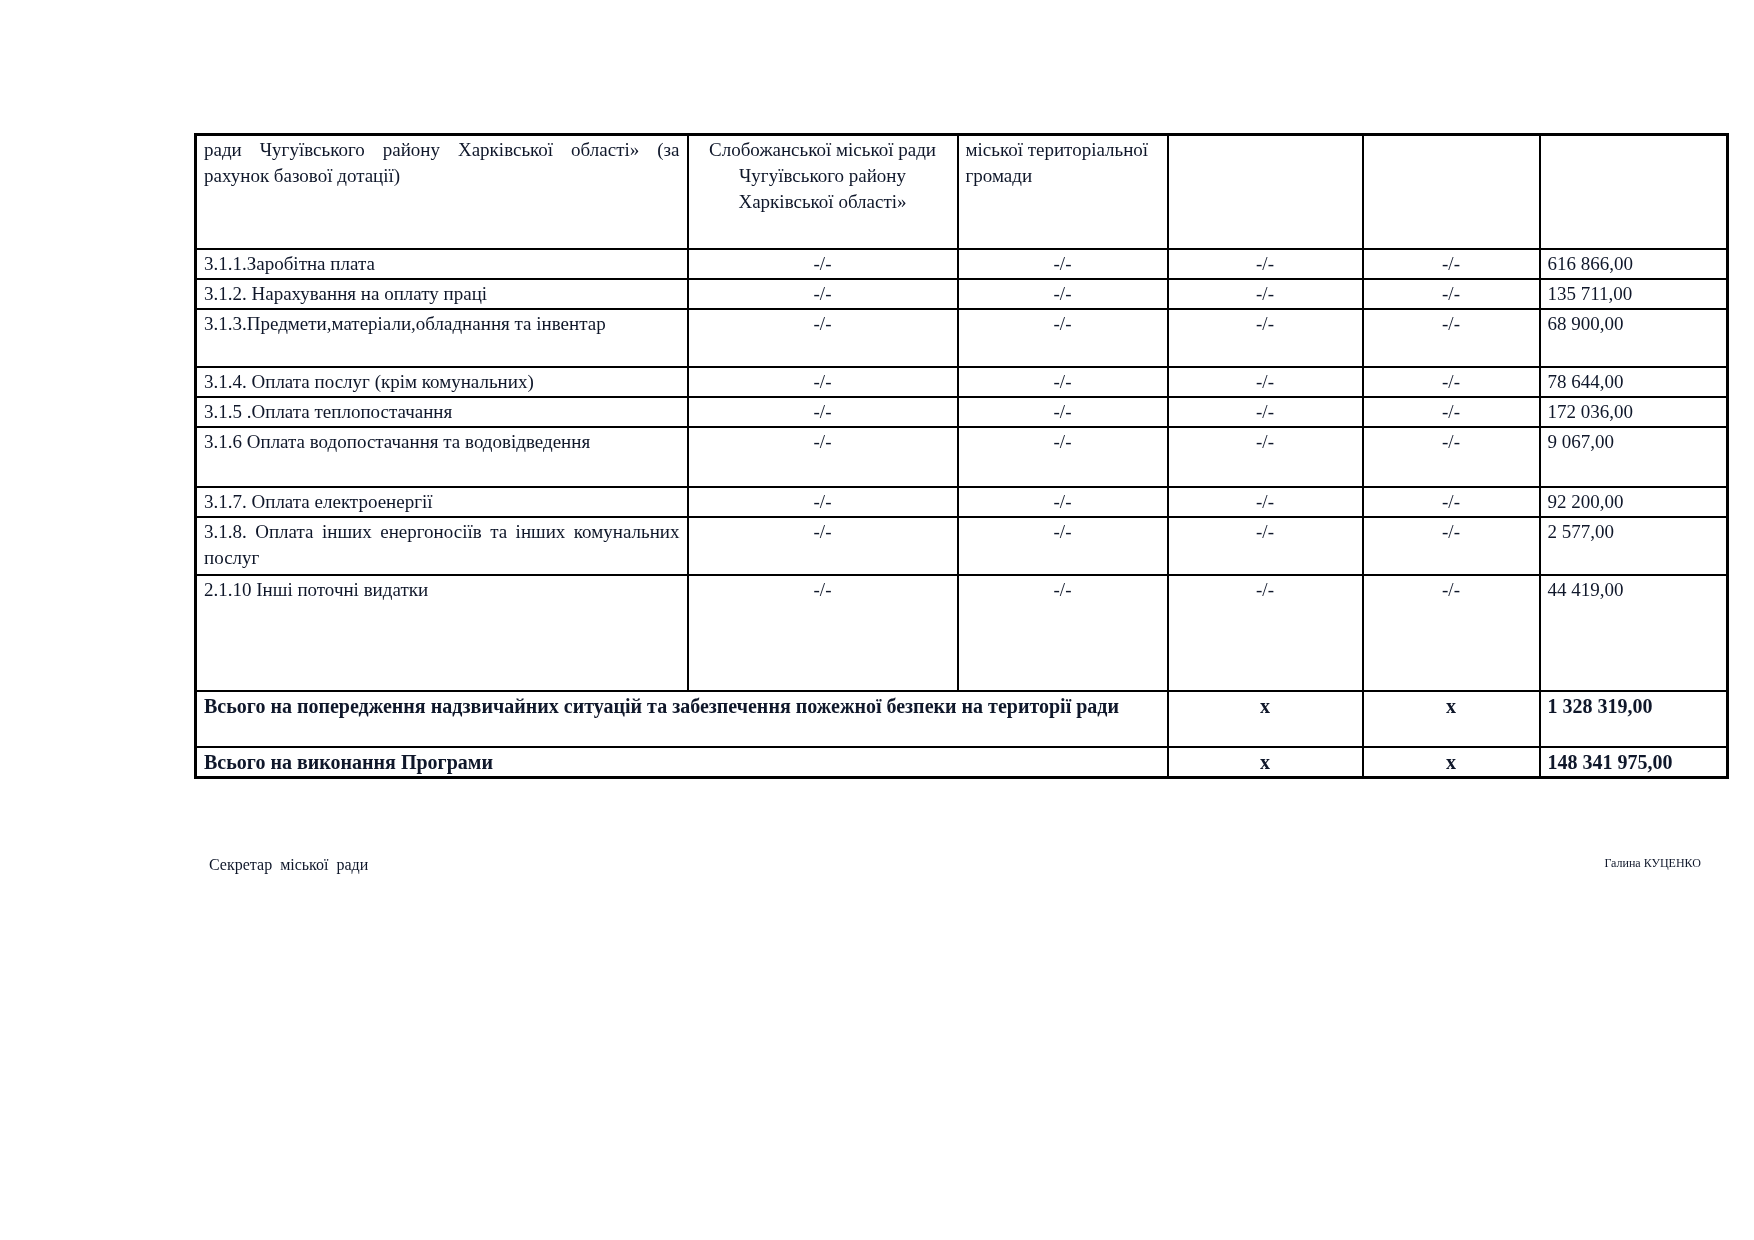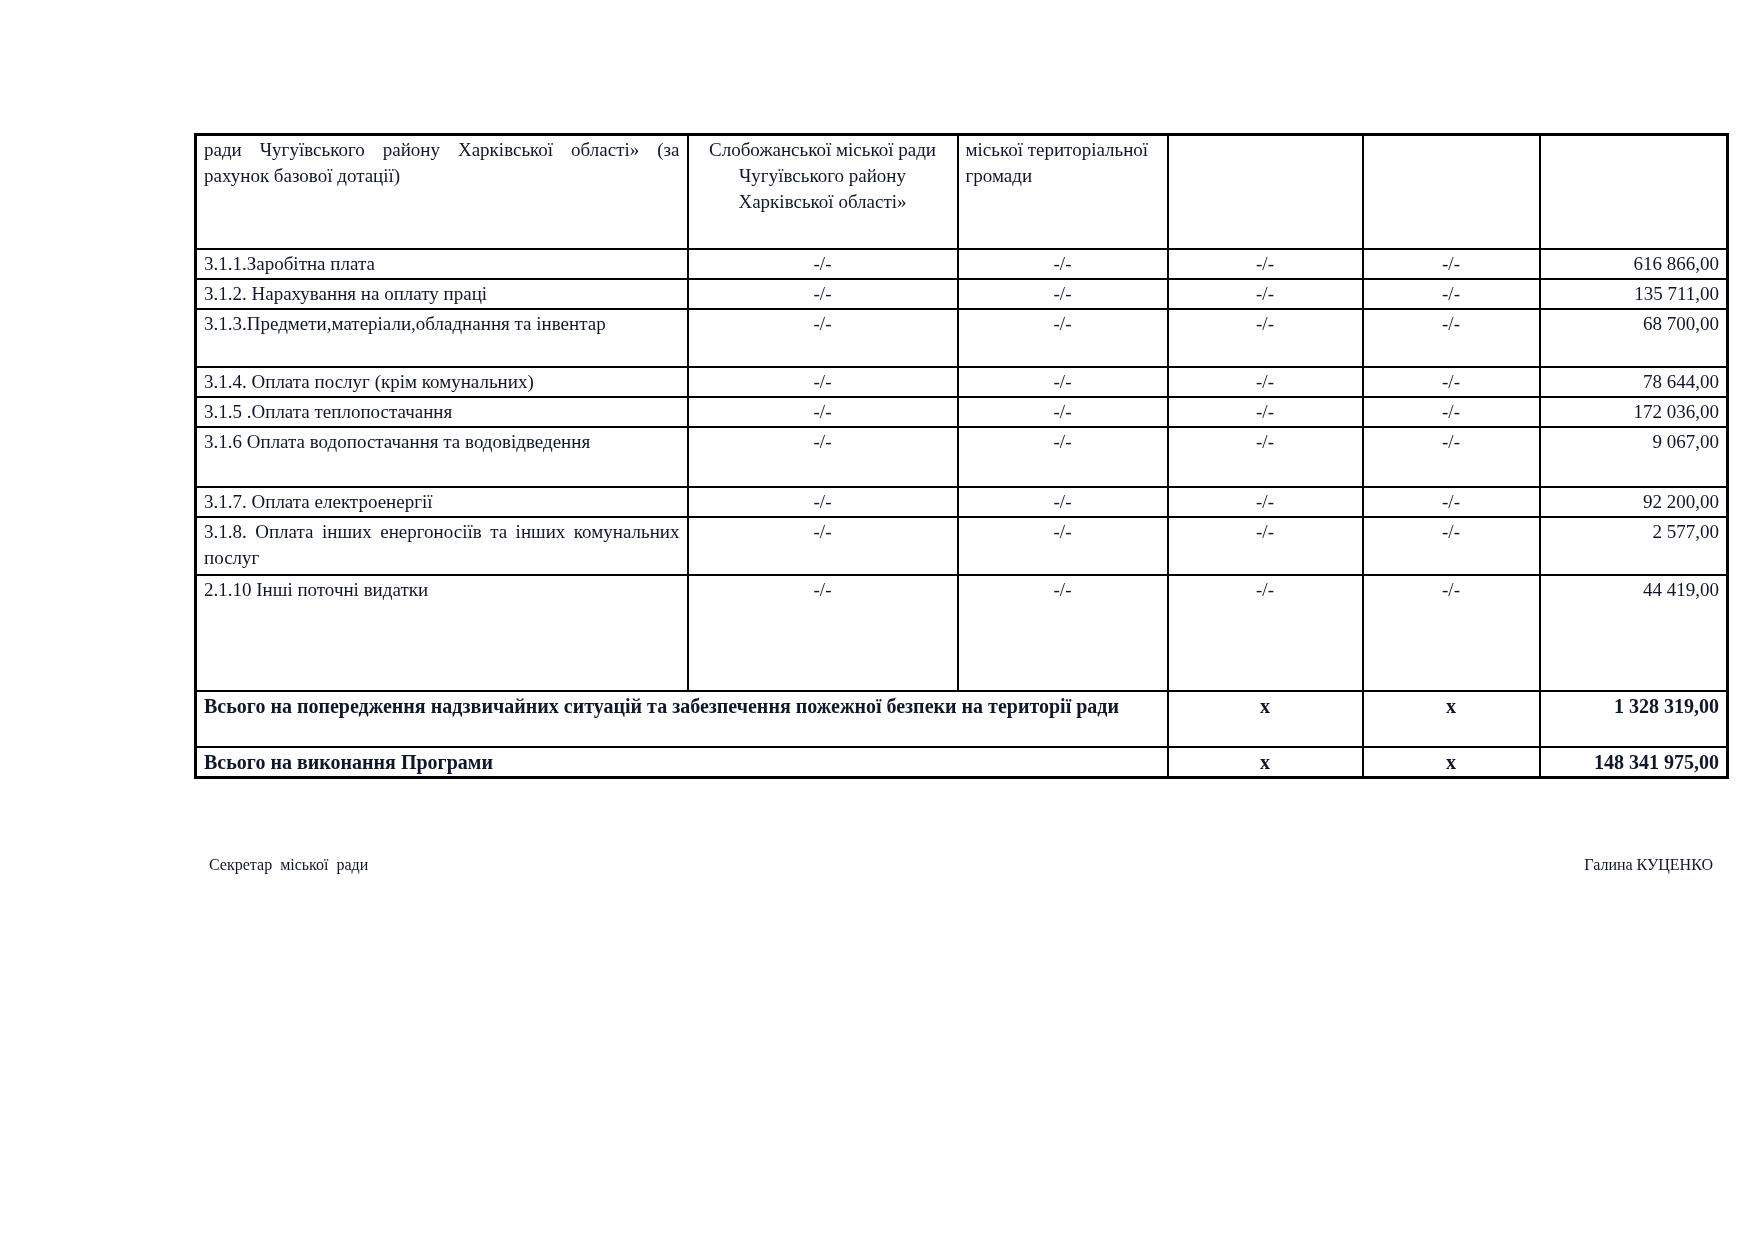--- a/index.html
+++ b/index.html
@@ -36,43 +36,43 @@
   }
   
   tr.header-row td { height: 110px; }
   td.hdr1 { text-align: justify; font-size: 20px; }
   td.hdr2 { text-align: center; font-size: 19px; }
   td.hdr3 { font-size: 17px; line-height: 25px; padding-top: 4px; }
   
   td.c1 { text-align: justify; font-size: 20px; }
   
   td.cc { text-align: center; }
-  td.val { text-align: right; }
+  td.val { text-align: left; }
   
   #data-rows tr:nth-child(3) td { height: 54px; }
   #data-rows tr:nth-child(6) td { height: 56px; }
   #data-rows tr:nth-child(8) td { height: 54px; }
   #data-rows tr:nth-child(9) td { height: 112px; }
   
   tr.total-row td { font-weight: bold; font-size: 20px; }
   tr.total-row td.c1 { text-align: left; padding-right: 14px; }
   #totals-body tr:nth-child(1) td { height: 52px; }
   
   .sig-left {
     position: absolute;
     left: 178px;
     top: 856px;
     font-size: 16px;
     white-space: pre;
   }
   .sig-right {
     position: absolute;
-    right: 72px;
+    right: 84px;
     top: 856px;
-    font-size: 16px;
+    font-size: 12px;
     white-space: pre;
   }
 </style>
 </head>
 <body>
 
 <div class="sheet">
 
   <table class="budget">
     <colgroup>
@@ -111,21 +111,21 @@
       <td class="cc">-/-</td>
       <td class="cc">-/-</td>
       <td class="val">135 711,00</td>
     </tr>
         <tr>
       <td class="c1">3.1.3.Предмети,матеріали,обладнання та інвентар</td>
       <td class="cc">-/-</td>
       <td class="cc">-/-</td>
       <td class="cc">-/-</td>
       <td class="cc">-/-</td>
-      <td class="val">68 700,00</td>
+      <td class="val">68 900,00</td>
     </tr>
         <tr>
       <td class="c1">3.1.4. Оплата послуг (крім комунальних)</td>
       <td class="cc">-/-</td>
       <td class="cc">-/-</td>
       <td class="cc">-/-</td>
       <td class="cc">-/-</td>
       <td class="val">78 644,00</td>
     </tr>
         <tr>

